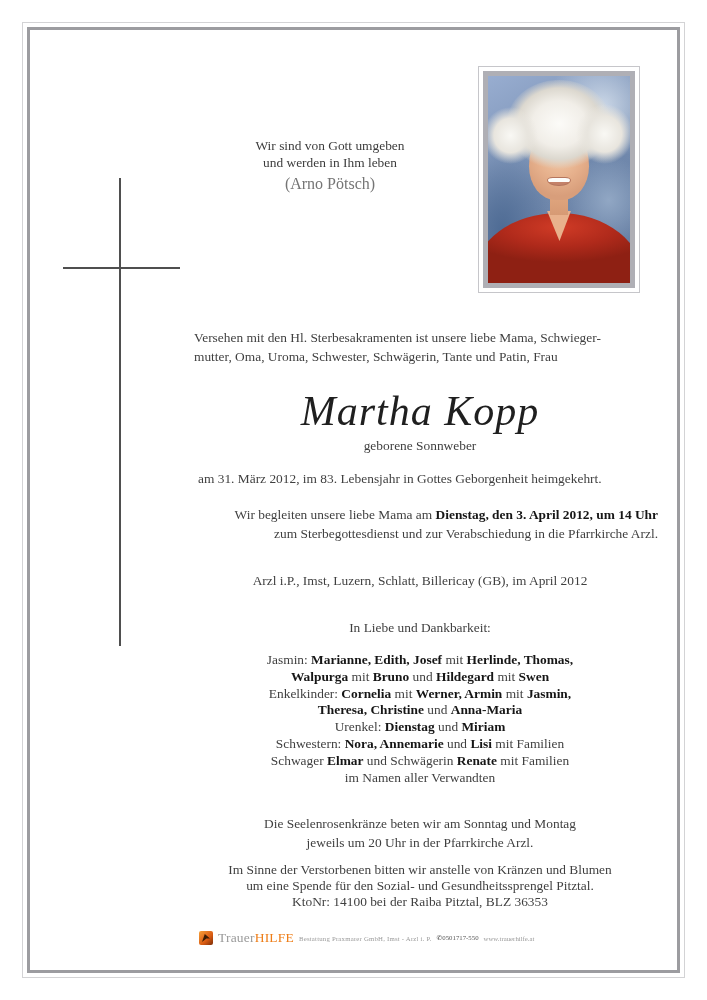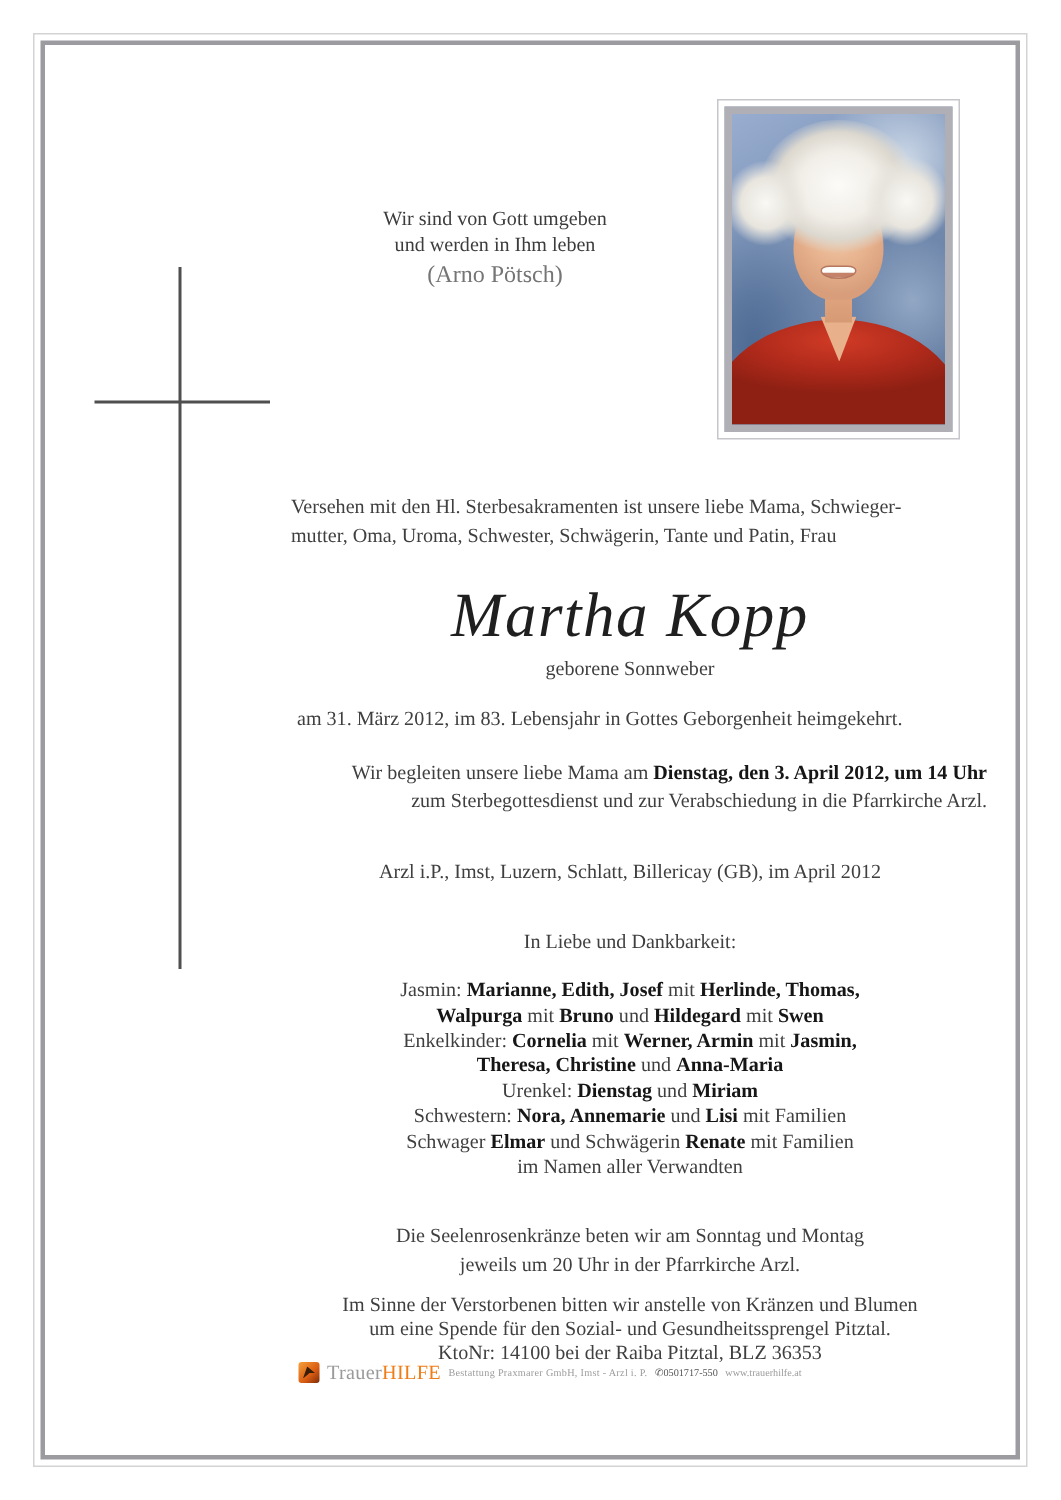--- a/index.html
+++ b/index.html
@@ -73,21 +73,21 @@
   .funeral .line { white-space:nowrap;text-align:right; }
   .dateline{ position:absolute; left:130px; top:572px; width:580px; text-align:center; }
   .gratitude{ position:absolute; left:130px; top:619px; width:580px; text-align:center; }
   .family  { position:absolute; left:130px; top:652px; width:580px; text-align:center; line-height:16.8px; }
   .family .line { white-space:nowrap; }
   .rosary  { position:absolute; left:130px; top:815px; width:580px; text-align:center; }
   .donation{ position:absolute; left:130px; top:862px; width:580px; text-align:center; line-height:16px; }
   .b { font-weight:700; color:var(--text-bold,#161616); }
 
   
-  .footer { position:absolute; left:199px; top:906px; height:18px; display:flex; align-items:center; gap:5px;justify-content:flex-end; }
+  .footer { position:absolute; left:199px; top:929px; height:18px; display:flex; align-items:center; gap:5px;justify-content:flex-end; }
   .logo { width:14px; height:14px; border-radius:2px; flex:0 0 auto; position:relative;
     background:linear-gradient(135deg,#f6a13b 0%,#d95b12 60%,#7a2c08 100%); }
   .logo::after { content:''; position:absolute; left:3px; top:3px; width:8px; height:8px;
     background:#3a1d05; clip-path:polygon(0 100%, 35% 0, 100% 55%, 55% 55%); }
   .brand { font-size:13.5px; letter-spacing:.2px; white-space:nowrap; }
   .brand .t { color:var(--brand-gray,#9a9a9a); }
   .brand .h { color:var(--brand-orange,#ee7d17); }
   .footnote { font-size:6.8px; color:#9b9b9b; letter-spacing:.2px; white-space:nowrap; }
   .phone { font-size:6.8px; color:#555; white-space:nowrap; }
   .site  { font-size:6.8px; color:#9b9b9b; white-space:nowrap; }

